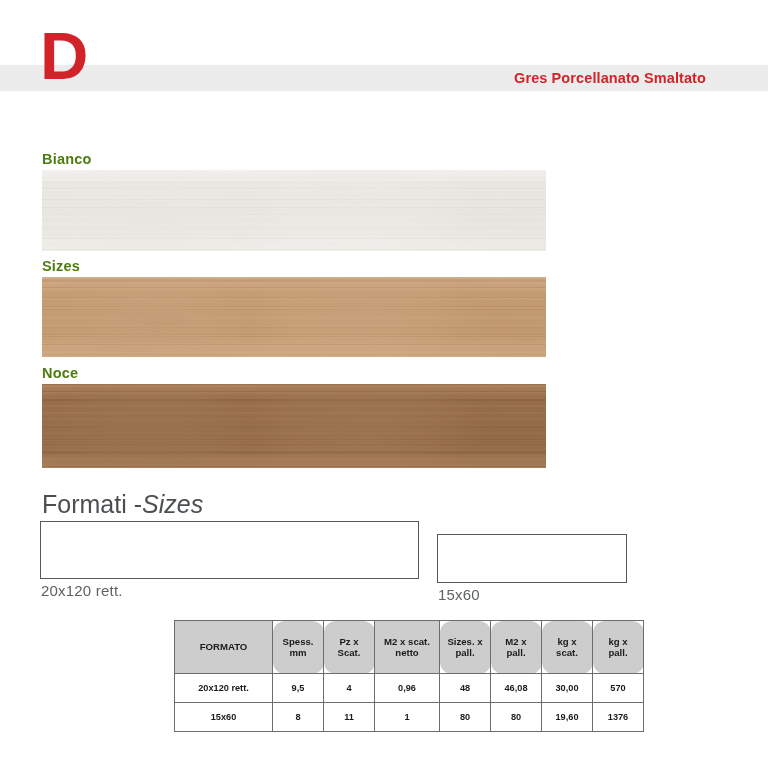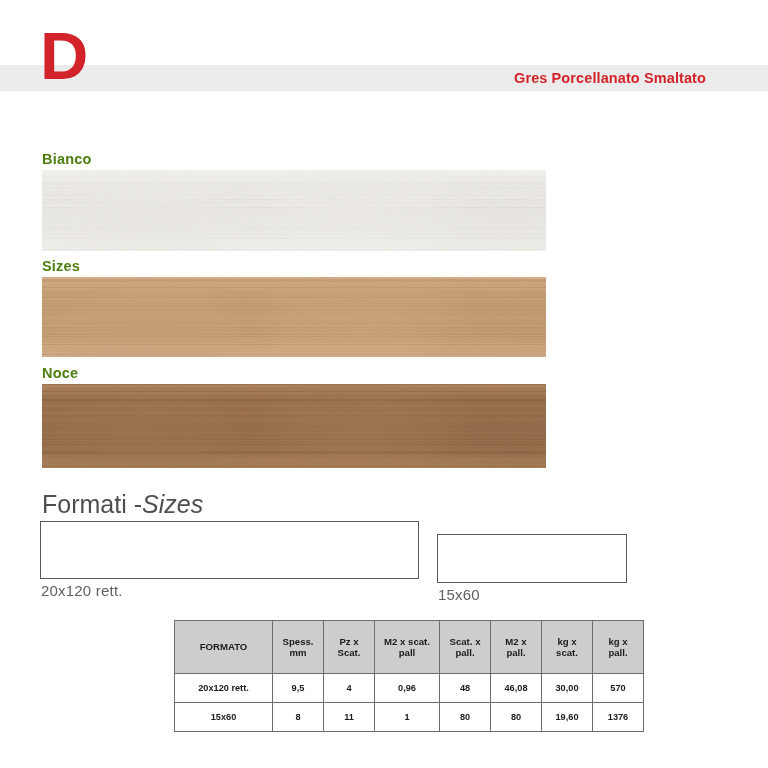--- a/index.html
+++ b/index.html
@@ -130,21 +130,21 @@
     padding: 2px 1px;
   }
   #spec-table tbody td {
     background: #ffffff;
     font-size: 9.2px;
     font-weight: 700;
     height: 26px;
     padding: 1px;
   }
   .col-formato { width: 95px; }
-  .col-n       { width: 48px; }
+  .col-n       { width: 48px; border-radius: 12px; }
   .col-wide    { width: 62px; margin-left: 44px; }
 </style>
 </head>
 <body>
 
 <div id="header-band"></div>
 <div id="brand-letter">D</div>
 <div id="header-title">Gres Porcellanato Smaltato</div>
 
 <div class="swatch-label" style="top:151px">Bianco</div>
@@ -181,24 +181,24 @@
       <th class="col-n">
         <span>Spess.</span><br>
         <span>mm</span>
       </th>
       <th class="col-n">
         <span>Pz x</span><br>
         <span>Scat.</span>
       </th>
       <th class="col-wide">
         <span>M2 x scat.</span><br>
-        <span>pall</span>
-      </th>
-      <th class="col-n">
-        <span>Scat. x</span><br>
+        <span>netto</span>
+      </th>
+      <th class="col-n">
+        <span>Sizes. x</span><br>
         <span>pall.</span>
       </th>
       <th class="col-n">
         <span>M2 x</span><br>
         <span>pall.</span>
       </th>
       <th class="col-n">
         <span>kg x</span><br>
         <span>scat.</span>
       </th>

